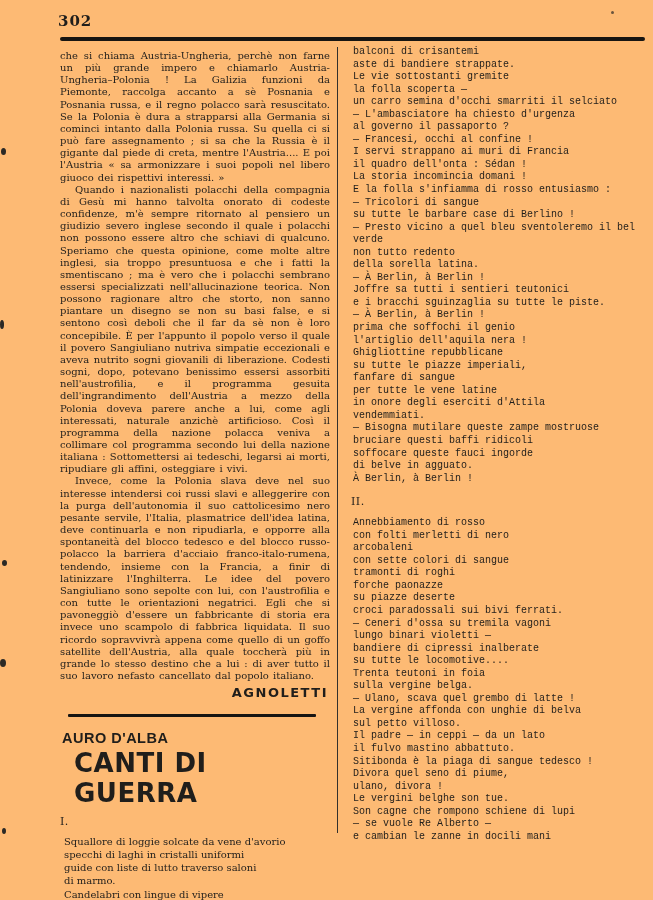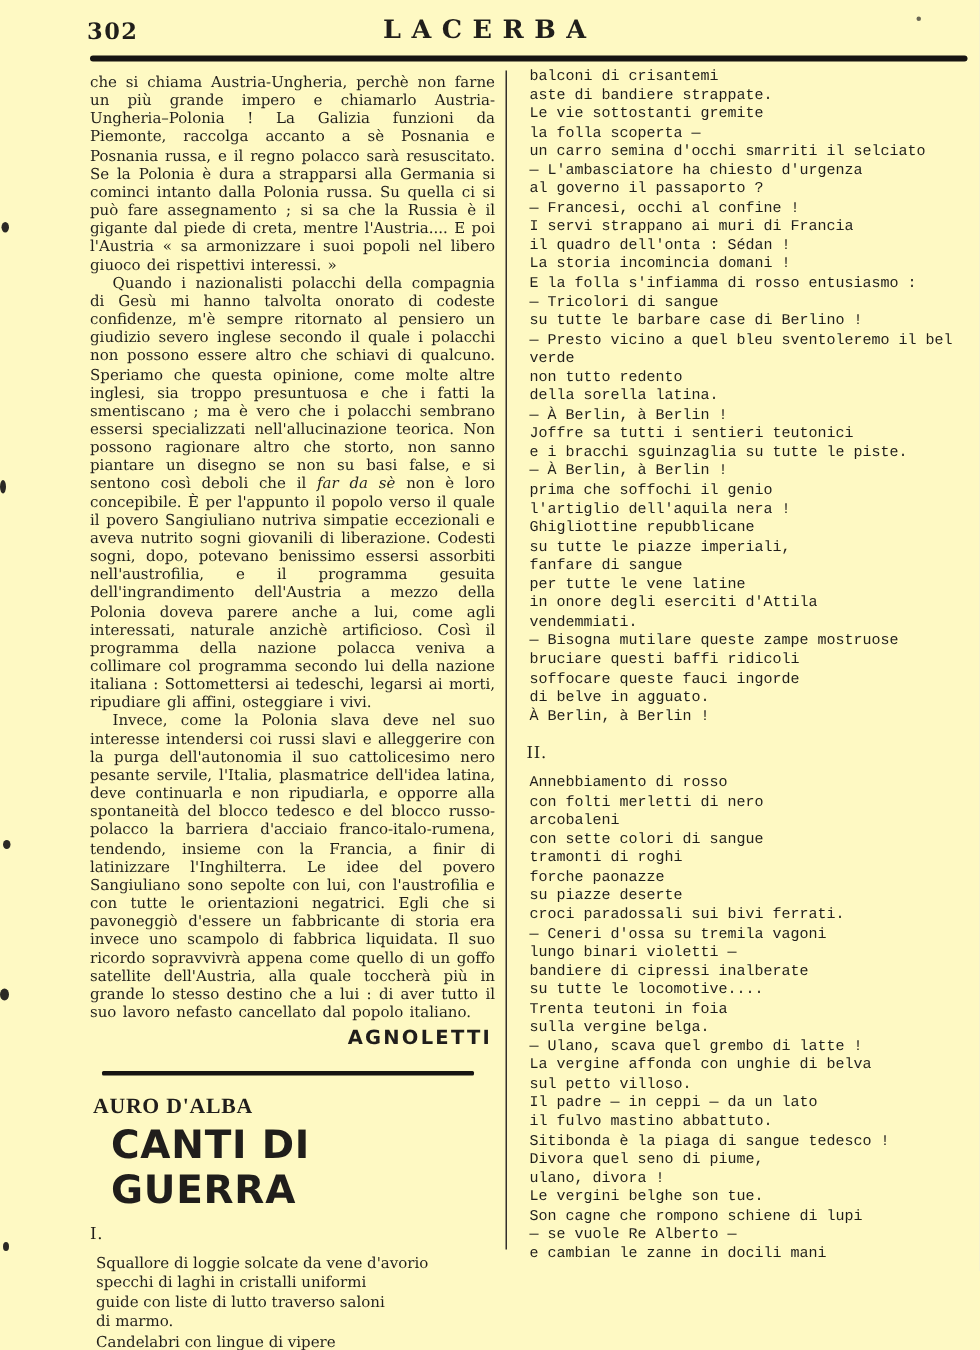--- a/index.html
+++ b/index.html
@@ -4,21 +4,21 @@
 <style>
   html,body{margin:0;padding:0;}
   body{
     width:653px;height:900px;
     background:#e9e8e4;
     font-family:"DejaVu Serif","Liberation Serif",serif;
     position:relative;overflow:hidden;
   }
   .page{
     position:absolute;inset:0;
-    background:#fef9c3;
+    background:#fdba74;
     color:#201e1b;
   }
   
   .page-number{
     position:absolute;left:58px;top:12px;
     font-size:15px;font-weight:bold;letter-spacing:1px;
   }
   .masthead{
     position:absolute;left:0;right:0;top:10px;
     text-align:center;
@@ -40,33 +40,33 @@
     position:absolute;left:351px;top:46px;width:292px;
   }
   
   .article p{
     margin:0;
     font-size:10px;line-height:12.15px;
     text-align:justify;
     word-spacing:1px;
   }
   .article p.indent{text-indent:15px;}
-  .em{font-style:italic;}
+  .em{}
   .signature{
     margin:3px 2px 0 0;
     text-align:right;
     font-family:"DejaVu Sans","Liberation Sans",sans-serif;
     font-size:13px;font-weight:bold;letter-spacing:1.5px;
   }
   .section-rule{
     margin:14px 14px 13px 8px;
     height:2.6px;background:#171512;border-radius:1px;
   }
   .poem-author{
-    font-family:Liberation Serif, serif;
+    font-family:Liberation Sans, sans-serif;
     font-size:14.5px;font-weight:bold;letter-spacing:.5px;
     margin:0 0 2px 2px;
   }
   .poem-title{
     font-family:"DejaVu Sans","Liberation Sans",sans-serif;
     font-size:26px;font-weight:bold;letter-spacing:.5px;
     padding-left:14px;
     margin:1px 0 4px 0;
   }
   .part-label{
@@ -89,21 +89,20 @@
   .s4{left:0;top:659px;width:6px;height:8px;}
   .s5{left:2px;top:828px;width:4px;height:6px;}
   .s6{left:611px;top:11px;width:3px;height:3px;opacity:.7;}
 </style>
 </head>
 <body>
 
 <div class="page">
 
   <div class="page-number">302</div>
-  <div class="masthead">LACERBA</div>
   <div class="header-rule"></div>
   <div class="column-divider"></div>
 
   <div class="col-left">
     <div class="article">
       <p>che si chiama Austria-Ungheria, perchè non farne un più grande impero e chiamarlo Austria-Ungheria–Polonia ! La Galizia funzioni da Piemonte, raccolga accanto a sè Posnania e Posnania russa, e il regno polacco sarà resuscitato. Se la Polonia è dura a strapparsi alla Germania si cominci intanto dalla Polonia russa. Su quella ci si può fare assegnamento ; si sa che la Russia è il gigante dal piede di creta, mentre l'Austria.... E poi l'Austria « sa armonizzare i suoi popoli nel libero giuoco dei rispettivi interessi. »</p>
       <p class="indent"><span>Quando i nazionalisti polacchi della compagnia di Gesù mi hanno talvolta onorato di codeste confidenze, m'è sempre ritornato al pensiero un giudizio severo inglese secondo il quale i polacchi non possono essere altro che schiavi di qualcuno. Speriamo che questa opinione, come molte altre inglesi, sia troppo presuntuosa e che i fatti la smentiscano ; ma è vero che i polacchi sembrano essersi specializzati nell'allucinazione teorica. Non possono ragionare altro che storto, non sanno piantare un disegno se non su basi false, e si sentono così deboli che il </span><span class="em">far da sè</span><span> non è loro concepibile. È per l'appunto il popolo verso il quale il povero Sangiuliano nutriva simpatie eccezionali e aveva nutrito sogni giovanili di liberazione. Codesti sogni, dopo, potevano benissimo essersi assorbiti nell'austrofilia, e il programma gesuita dell'ingrandimento dell'Austria a mezzo della Polonia doveva parere anche a lui, come agli interessati, naturale anzichè artificioso. Così il programma della nazione polacca veniva a collimare col programma secondo lui della nazione italiana : Sottomettersi ai tedeschi, legarsi ai morti, ripudiare gli affini, osteggiare i vivi.</span></p>
       <p class="indent">Invece, come la Polonia slava deve nel suo interesse intendersi coi russi slavi e alleggerire con la purga dell'autonomia il suo cattolicesimo nero pesante servile, l'Italia, plasmatrice dell'idea latina, deve continuarla e non ripudiarla, e opporre alla spontaneità del blocco tedesco e del blocco russo-polacco la barriera d'acciaio franco-italo-rumena, tendendo, insieme con la Francia, a finir di latinizzare l'Inghilterra. Le idee del povero Sangiuliano sono sepolte con lui, con l'austrofilia e con tutte le orientazioni negatrici. Egli che si pavoneggiò d'essere un fabbricante di storia era invece uno scampolo di fabbrica liquidata. Il suo ricordo sopravvivrà appena come quello di un goffo satellite dell'Austria, alla quale toccherà più in grande lo stesso destino che a lui : di aver tutto il suo lavoro nefasto cancellato dal popolo italiano.</p>
     </div>
     <div class="signature">AGNOLETTI</div>

